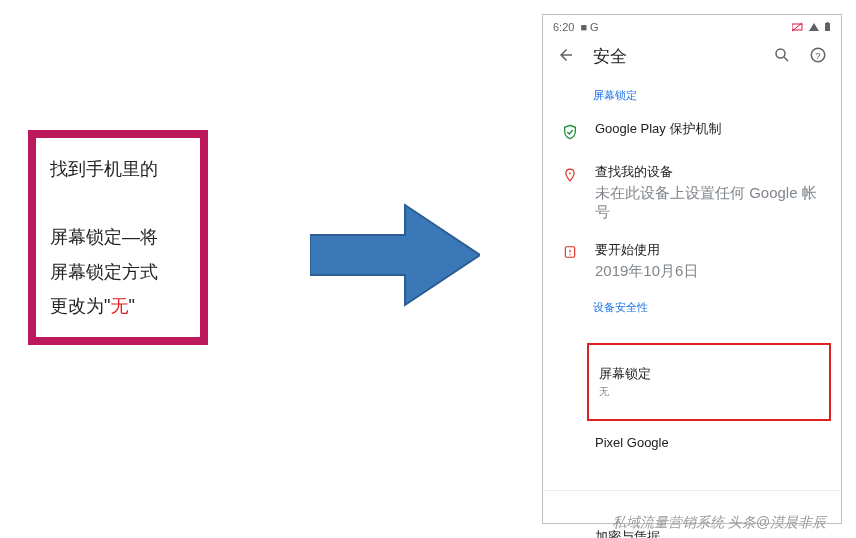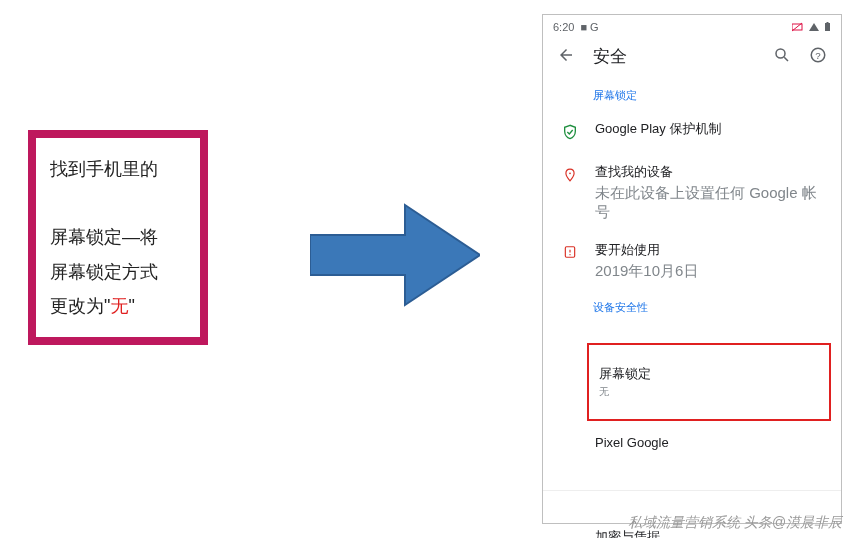--- a/index.html
+++ b/index.html
@@ -87,21 +87,21 @@
       margin: 20px 10px 4px 44px;
       border: 2px solid #e02020;
       padding: 20px 10px;
     }
     .highlight .row-title { font-size: 13px; color: #202124; }
     .highlight .row-sub { font-size: 10px; color: #80868b; margin-top: 2px; }
     .divider { height: 1px; background: #eee; margin: 6px 0; }
     .watermark {
       position: absolute;
       bottom: 6px;
-      right: 14px;
+      right: 30px;
       color: #999;
       font-size: 14px;
       font-style: italic;
     }
     .svgicon { display: block; }
   </style>
 </head>
 <body>
 
 <div class="instruction-box">

